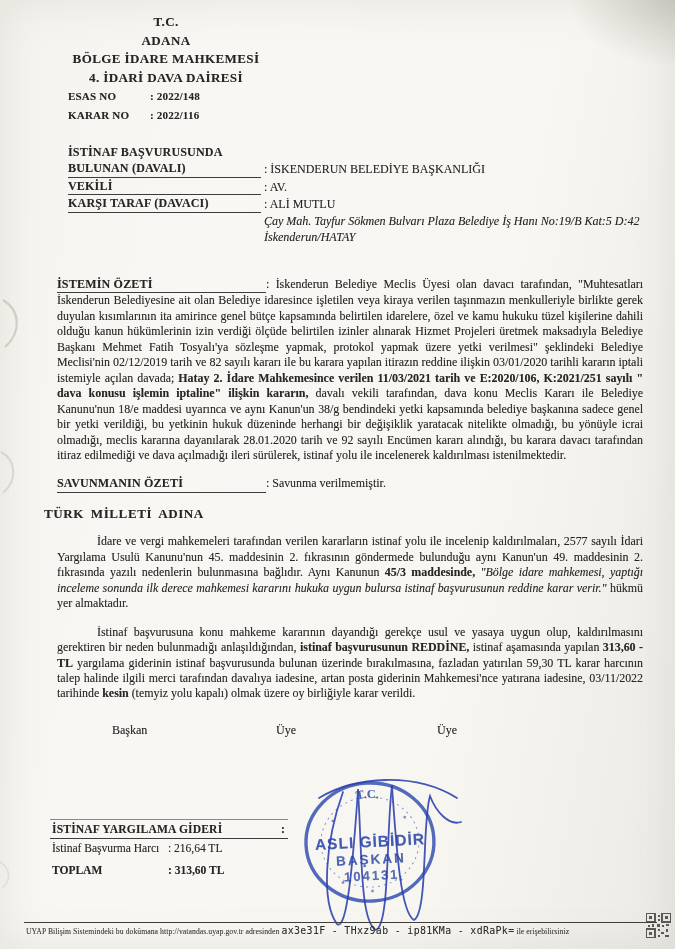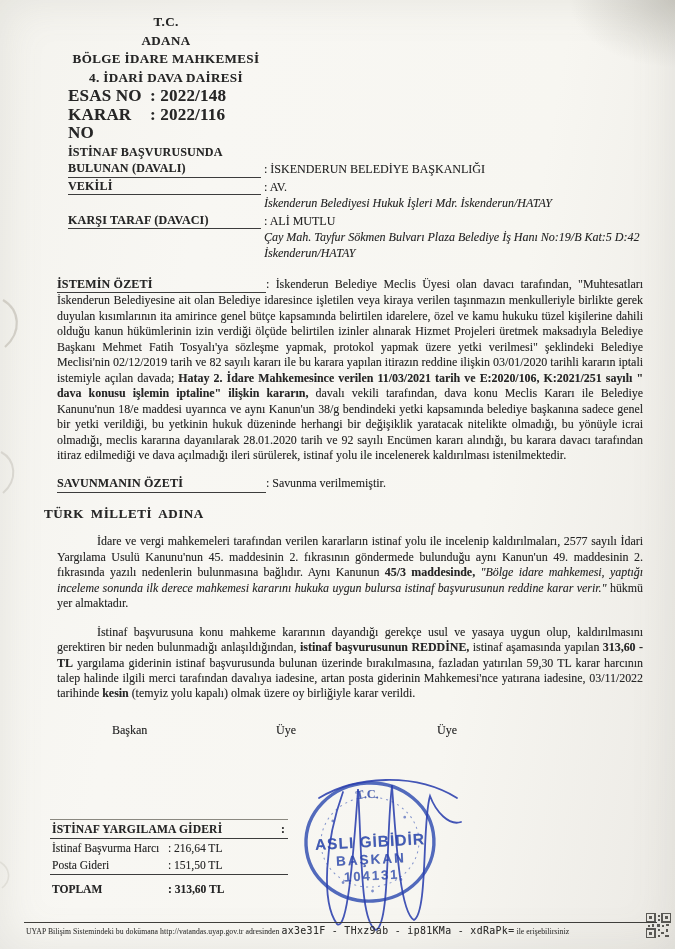--- a/index.html
+++ b/index.html
@@ -14,21 +14,21 @@
     box-shadow:inset 0 0 45px rgba(120,118,108,0.14);
     color:#262626;
   }
   .ink{ text-shadow:0.2px 0.2px 0.35px rgba(60,60,60,0.35); }
 
   
   .court-header{
     position:absolute;top:13px;left:52px;width:228px;
     text-align:center;font-weight:bold;font-size:13px;line-height:18.5px;letter-spacing:0.4px;
   }
-  .case-line{display:flex;text-align:left;padding-left:16px;font-size:17px;letter-spacing:0.2px;font-family:Liberation Serif, serif;}
+  .case-line{display:flex;text-align:left;padding-left:16px;font-size:11px;letter-spacing:0.2px;font-family:Liberation Serif, serif;}
   .case-line .case-label{display:inline-block;width:82px;}
 
   
   .parties{position:absolute;top:144px;left:68px;width:600px;font-size:12px;line-height:16.4px;}
   .section-title{font-weight:bold;letter-spacing:0.2px;}
   .party-row{display:flex;align-items:flex-end;}
   .plabel{
     font-weight:bold;width:193px;flex:none;
     border-bottom:1.2px solid #3c3c3c;letter-spacing:0.2px;
   }
@@ -120,21 +120,20 @@
   <div class="parties">
     <div class="section-title">İSTİNAF BAŞVURUSUNDA</div>
     <div class="party-row">
       <span class="plabel">BULUNAN (DAVALI)</span>
       <span class="pvalue">: İSKENDERUN BELEDİYE BAŞKANLIĞI</span>
     </div>
     <div class="party-row">
       <span class="plabel">VEKİLİ</span>
       <span class="pvalue">: AV.</span>
     </div>
-    <div class="party-sub">İskenderun Belediyesi Hukuk İşleri Mdr. İskenderun/HATAY</div>
     <div class="party-row">
       <span class="plabel">KARŞI TARAF (DAVACI)</span>
       <span class="pvalue">: ALİ MUTLU</span>
     </div>
     <div class="party-sub">Çay Mah. Tayfur Sökmen Bulvarı Plaza Belediye İş Hanı No:19/B Kat:5 D:42 İskenderun/HATAY</div>
   </div>
 
   <div class="bodytext">
     <p class="para"><span class="inline-label">İSTEMİN ÖZETİ</span><span><span>: İskenderun Belediye Meclis Üyesi olan davacı tarafından, "Muhtesatları İskenderun Belediyesine ait olan Belediye idaresince işletilen veya kiraya verilen taşınmazın menkulleriyle birlikte gerek duyulan kısımlarının ita amirince genel bütçe kapsamında belirtilen idarelere, özel ve kamu hukuku tüzel kişilerine dahili olduğu kanun hükümlerinin izin verdiği ölçüde belirtilen izinler alınarak Hizmet Projeleri üretmek maksadıyla Belediye Başkanı Mehmet Fatih Tosyalı'ya sözleşme yapmak, protokol yapmak üzere yetki verilmesi" şeklindeki Belediye Meclisi'nin 02/12/2019 tarih ve 82 sayılı kararı ile bu karara yapılan itirazın reddine ilişkin 03/01/2020 tarihli kararın iptali istemiyle açılan davada; </span><span class="seg-b">Hatay 2. İdare Mahkemesince verilen 11/03/2021 tarih ve E:2020/106, K:2021/251  sayılı " dava konusu işlemin iptaline" ilişkin kararın,</span><span> davalı vekili tarafından, dava konu Meclis Kararı ile Belediye Kanunu'nun 18/e maddesi uyarınca ve aynı Kanun'un 38/g bendindeki yetki kapsamında belediye başkanına sadece genel bir yetki verildiği, bu yetkinin hukuk düzeninde herhangi bir değişiklik yaratacak nitelikte olmadığı,  bu yönüyle icrai olmadığı, meclis kararına dayanılarak 28.01.2020 tarih ve 92 sayılı Encümen kararı alındığı, bu karara davacı tarafından itiraz edilmediği ve dava açılmadığı ileri sürülerek, istinaf yolu ile incelenerek kaldırılması istenilmektedir.</span></span></p>
     <p class="para"><span class="inline-label">SAVUNMANIN ÖZETİ</span><span>: Savunma verilmemiştir.</span></p>
@@ -150,24 +149,20 @@
   </div>
 
   <div class="costs">
     <div class="costs-header">
       <span>İSTİNAF YARGILAMA GİDERİ</span>
       <span>:</span>
     </div>
     <div class="cost-row">
       <span class="cost-label">İstinaf Başvurma Harcı</span>
       <span>: 216,64  TL</span>
-    </div>
-    <div class="cost-row ruled">
-      <span class="cost-label">Posta Gideri</span>
-      <span>: 151,50 TL</span>
     </div>
     <div class="cost-total">
       <span class="cost-label">TOPLAM</span>
       <span>:  313,60 TL</span>
     </div>
   </div>
 
   <div class="stamp">
     <svg width="140" height="128" viewBox="0 0 140 128">
       <g stroke="#2e4bb0" fill="none" opacity="0.82">

